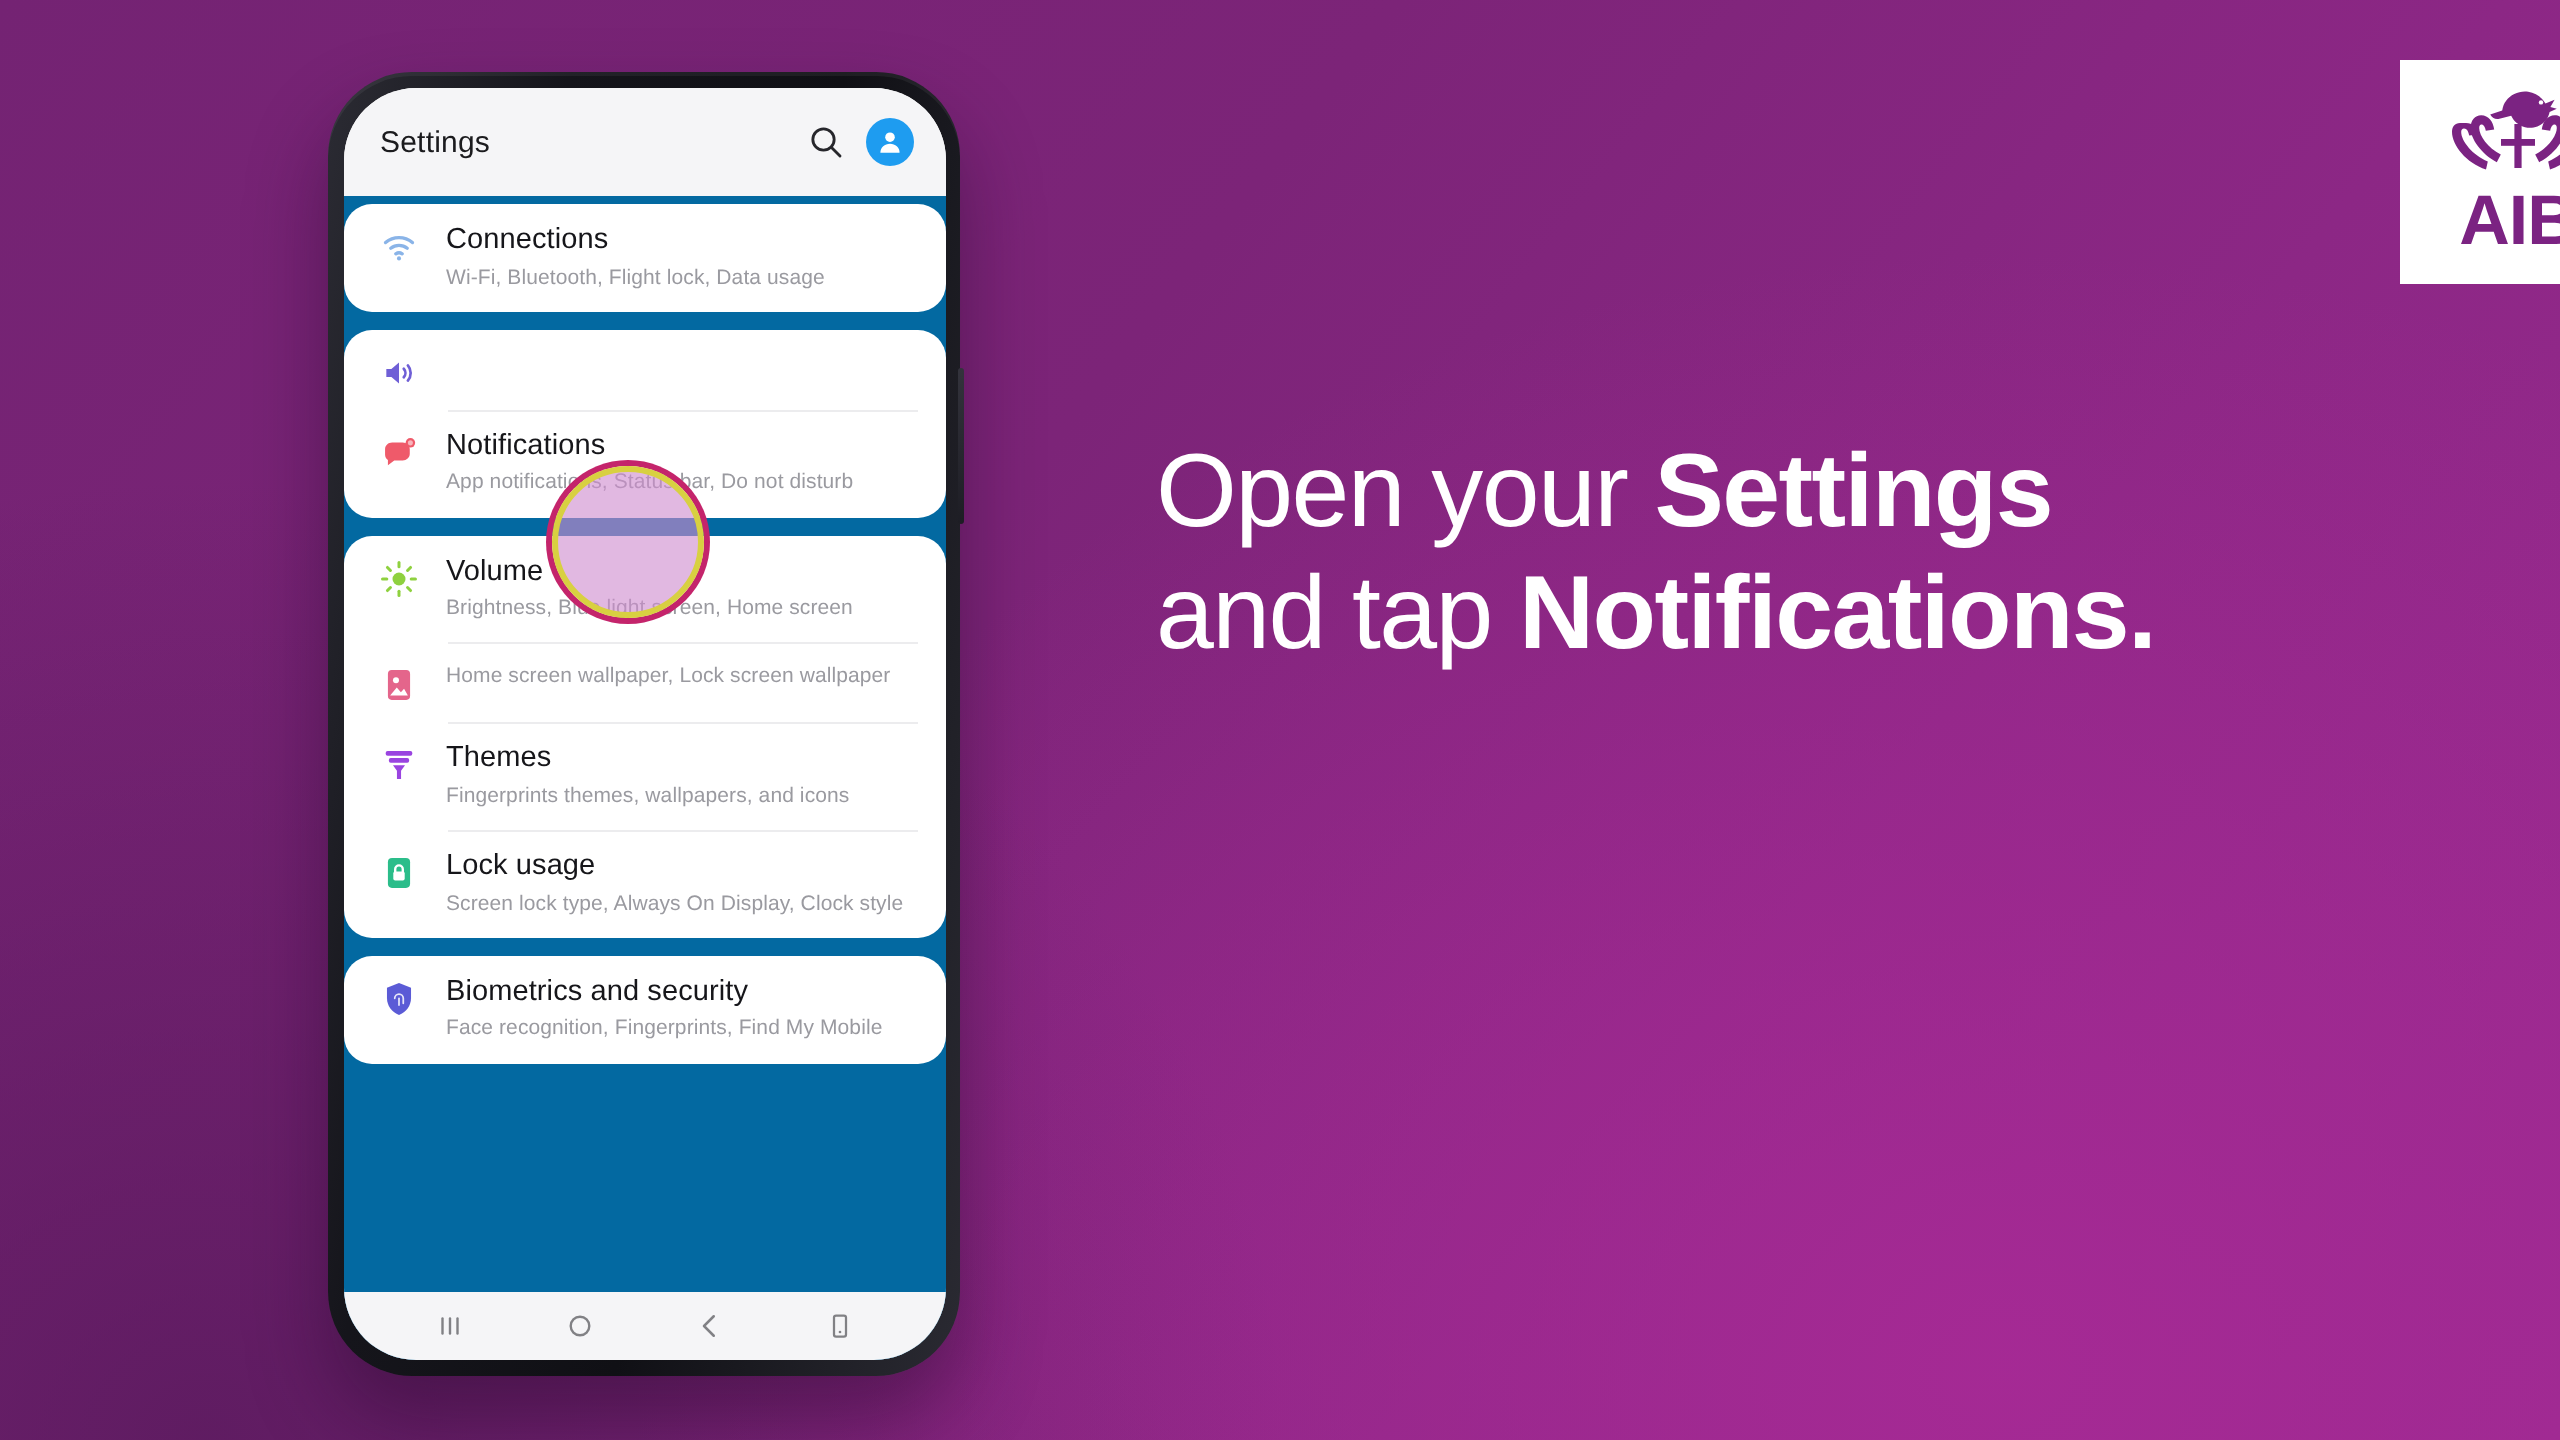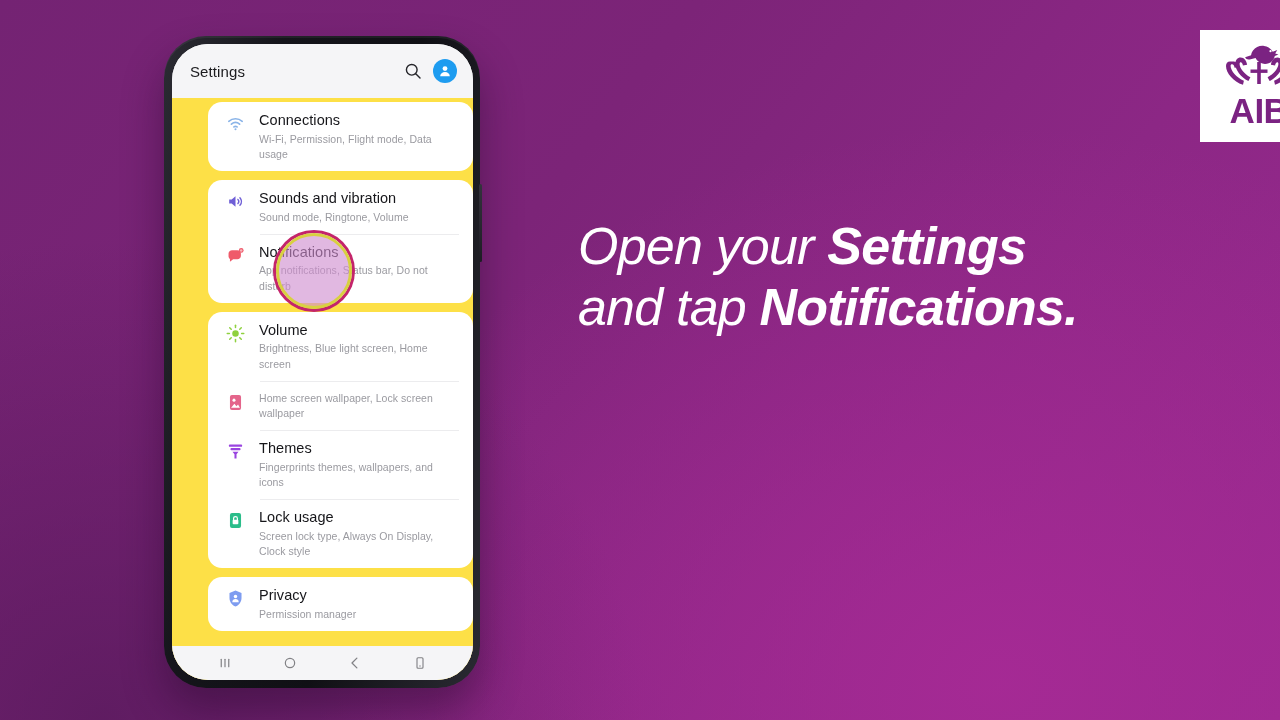--- a/index.html
+++ b/index.html
@@ -23,21 +23,21 @@
   #aib-logo .wordmark {
     font-family:"Liberation Sans", sans-serif;
     font-weight:bold; font-size:35px; letter-spacing:-0.5px;
     color:#7b2382; line-height:1;
   }
 
   
   #headline {
     position:absolute; left:578px; top:216px; width:640px;
     color:#ffffff; font-size:52px; line-height:1.18;
-    letter-spacing:-0.8px; font-weight:300;font-style:italic;
+    letter-spacing:-0.8px; font-weight:300;
   }
   #headline .b { font-weight:bold; }
 
   
   #phone {
     position:absolute; left:164px; top:36px; width:316px; height:652px;
     border-radius:42px;
     background:linear-gradient(100deg,#2b2b33 0%,#15151b 28%,#101015 60%,#2a2a32 100%);
     box-shadow: 0 22px 40px rgba(40,8,44,0.45), 0 2px 0 rgba(255,255,255,0.06) inset;
     padding:8px 7px 8px 8px;
@@ -57,21 +57,21 @@
     padding:0 16px 0 18px; gap:10px;
   }
   #appbar .title { font-size:15px; color:#1b1b1e; flex:1; letter-spacing:0.1px; }
   #search-icon { width:20px; height:20px; }
   #avatar {
     width:24px; height:24px; border-radius:50%; background:#1e9cf0;
     display:flex; align-items:center; justify-content:center;
   }
 
   
-  #list { background:#fde047; height:calc(100% - 54px); overflow:hidden;padding-left:36px; }
+  #list { background:#0369a1; height:calc(100% - 54px); overflow:hidden; }
   .group { background:#ffffff; border-radius:14px; margin:0 0 9px 0; }
   .group:first-child { margin-top:4px; }
   .row {
     display:flex; align-items:flex-start; padding:9px 14px 9px 14px;
     position:relative;
   }
   .row + .row::before{
     content:""; position:absolute; left:52px; right:14px; top:0;
     height:1px; background:#ececee;
   }
@@ -157,38 +157,34 @@
                 <g fill="none" stroke="#8ab4e8" stroke-width="2.1" stroke-linecap="round">
         <path d="M3.5 9.2a13 13 0 0 1 17 0"></path>
                   <path d="M6.8 12.8a8.2 8.2 0 0 1 10.4 0"></path>
         <path d="M10 16.3a3.5 3.5 0 0 1 4 0"></path>
                 </g>
         <circle cx="12" cy="19.2" r="1.3" fill="#8ab4e8"></circle>
               </svg>
             </div>
             <div class="txt">
               <div class="t1">Connections</div>
-              <div class="t2">Wi-Fi, Permission, Flight mode, Data usage</div>
+              <div class="t2">Wi-Fi, Bluetooth, Flight lock, Data usage</div>
             </div>
           </div>
         </div>
         <div class="group">
           <div class="row">
             <div class="ico">
               <svg viewBox="0 0 24 24" width="19" height="19">
                 <path d="M4 9.5h3.2L12 5.4v13.2L7.2 14.5H4z" fill="#6f5fd6"></path>
         <g fill="none" stroke="#6f5fd6" stroke-width="1.7" stroke-linecap="round">
           <path d="M15 9.3a4 4 0 0 1 0 5.4"></path>
                   <path d="M17.6 7.2a7.4 7.4 0 0 1 0 9.6"></path>
                 </g>
               </svg>
-            </div>
-            <div class="txt">
-              <div class="t1">Sounds and vibration</div>
-              <div class="t2">Sound mode, Ringtone, Volume</div>
             </div>
           </div>
           <div class="row">
             <div class="ico">
               <svg viewBox="0 0 24 24" width="19" height="19">
                 <path d="M3.2 9.6c0-2.4 2-4.2 4.5-4.2h6.6c2.5 0 4.5 1.8 4.5 4.2v2.9c0 2.4-2 4.2-4.5 4.2H9l-4 3.1v-3.4c-1.1-.8-1.8-2-1.8-3.5z" fill="#ef5a6a"></path>
         <circle cx="19.2" cy="5.6" r="3" fill="#ef5a6a"></circle>
         <circle cx="19.2" cy="5.6" r="1.6" fill="#ffffff" opacity=".55"></circle>
               </svg>
             </div>
@@ -256,28 +252,30 @@
             <div class="txt">
               <div class="t1">Lock usage</div>
               <div class="t2">Screen lock type, Always On Display, Clock style</div>
             </div>
           </div>
         </div>
         <div class="group">
           <div class="row">
             <div class="ico">
               <svg viewBox="0 0 24 24" width="19" height="19">
-                <path d="M12 1.9l7.6 3v6.4c0 5-3.2 9-7.6 10.8C7.6 20.3 4.4 16.3 4.4 11.3V4.9z" fill="#7e9cf0"></path>
-        <circle cx="12" cy="9.6" r="2.2" fill="#ffffff"></circle>
-        <path d="M7.9 16.6c0-2.4 1.9-3.9 4.1-3.9s4.1 1.5 4.1 3.9z" fill="#ffffff"></path>
-              </svg>
-            </div>
-            <div class="txt">
-              <div class="t1">Privacy</div>
-              <div class="t2">Permission manager</div>
+                <path d="M12 1.9l7.6 3v6.4c0 5-3.2 9-7.6 10.8C7.6 20.3 4.4 16.3 4.4 11.3V4.9z" fill="#5b5bd6"></path>
+        <g fill="none" stroke="#ffffff" stroke-width="1.1" stroke-linecap="round" opacity=".85">
+          <path d="M9.3 11.6a2.7 2.7 0 0 1 5.4 0v3.1"></path>
+                  <path d="M12 11.6v4.2"></path>
+                </g>
+              </svg>
+            </div>
+            <div class="txt">
+              <div class="t1">Biometrics and security</div>
+              <div class="t2">Face recognition, Fingerprints, Find My Mobile</div>
             </div>
           </div>
         </div>
       </div>
 
     <div id="tap-highlight"></div>
 
     <div id="navbar">
       <svg class="nb" viewBox="0 0 24 24">
         <g stroke="#3b3b40" stroke-width="1.6" stroke-linecap="round">

